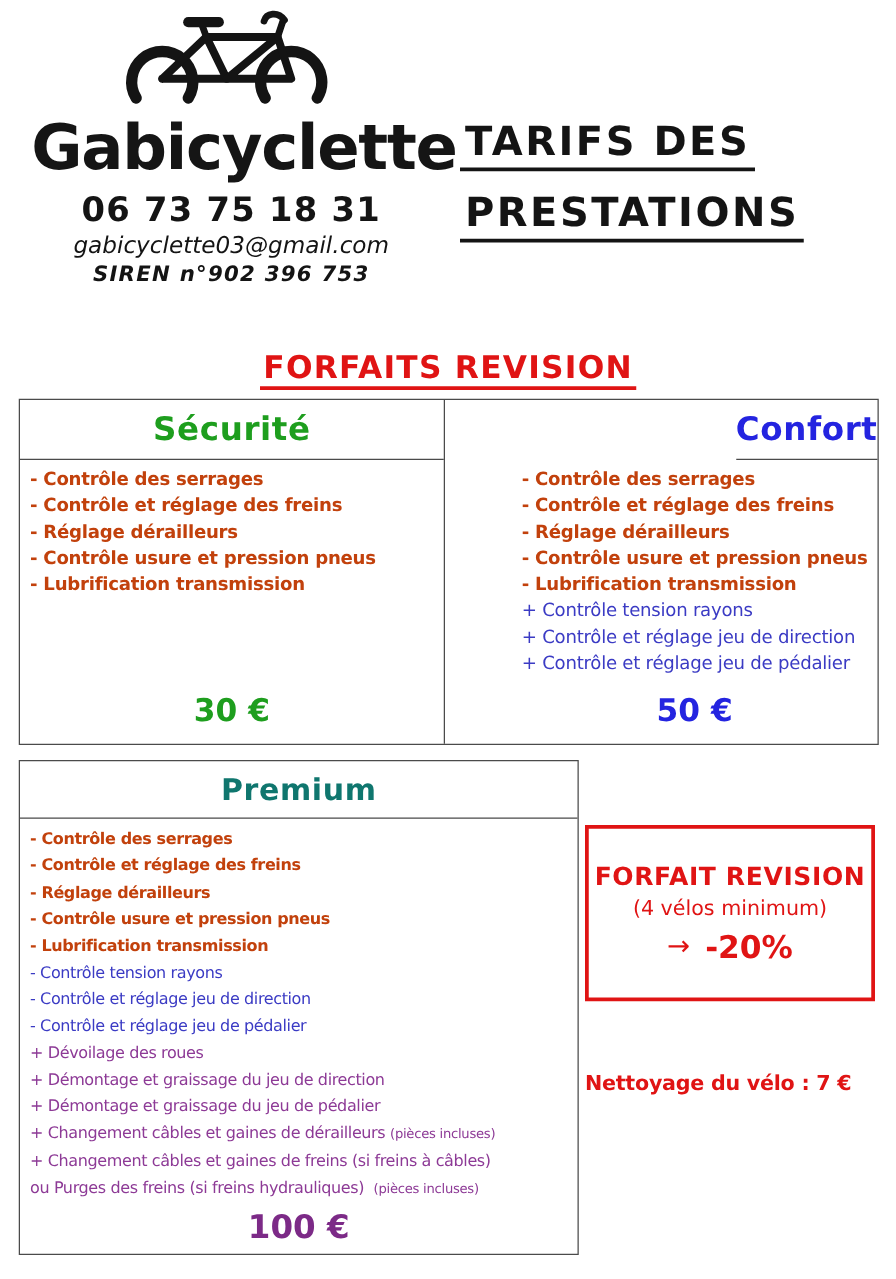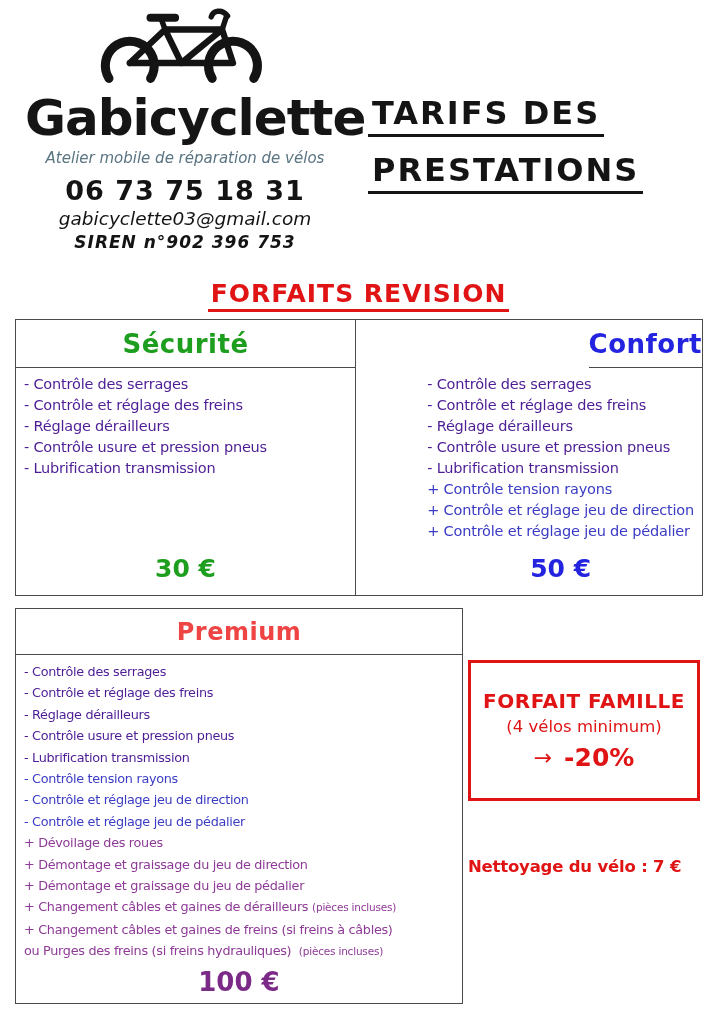--- a/index.html
+++ b/index.html
@@ -37,26 +37,26 @@
     border:1px solid #4a4a4a;box-sizing:border-box;display:grid;grid-template-columns:339px 1fr;}
   .premium-table{position:absolute;left:15px;top:608px;width:448px;height:396px;
     border:1px solid #4a4a4a;box-sizing:border-box;display:flex;}
   .pkg-col{display:flex;flex-direction:column;box-sizing:border-box;min-width:0;flex:1;}
   .pkg-col + .pkg-col{border-left:1px solid #4a4a4a;align-items:flex-end;}
   .pkg-header{flex:0 0 47px;border-bottom:1px solid #4a4a4a;display:flex;align-items:center;justify-content:center;
     font-size:26px;font-weight:bold;letter-spacing:0.5px;}
   .premium-table .pkg-header{flex-basis:45px;font-size:24px;}
   .hdr-green{color:#1e9e1e;}
   .hdr-blue{color:#2424e0;}
-  .hdr-purple{color:#ef4444;}
+  .hdr-purple{color:#0f766e;}
   .pkg-body{flex:1;display:flex;flex-direction:column;padding:6px 8px 0 8px;min-height:0;}
   .pkg-items{list-style:none;margin:0;padding:0;flex:1;}
   .pkg-item{font-size:14.5px;line-height:21px;white-space:nowrap;letter-spacing:-0.2px;}
   .premium-table .pkg-item{font-size:12.8px;line-height:21.4px;letter-spacing:-0.3px;}
-  .pkg-item[data-color="green"]{color:#4c1d95;}
+  .pkg-item[data-color="green"]{color:#c2410c;font-weight:bold;}
   .pkg-item[data-color="blue"]{color:#3b3bc4;}
   .pkg-item[data-color="purple"]{color:#8d3a96;}
   .item-note{font-size:10.5px;letter-spacing:-0.2px;}
   .pkg-price{text-align:center;font-size:25px;font-weight:bold;margin:4px 0 12px 0;}
   .premium-table .pkg-price{font-size:26px;margin-bottom:10px;}
   .price-green{color:#1e9e1e;}
   .price-blue{color:#2424e0;}
   .price-purple{color:#7c2a87;}
 
   
@@ -80,21 +80,20 @@
     <path d="M 26 80 A 27 27 0 1 1 72 80" stroke-width="10"></path>
     <path d="M 140 80 A 27 27 0 1 1 186 80" stroke-width="10"></path>
     <path d="M 49 63 L 106 63 L 88 26 L 49 63" stroke-width="7"></path>
     <path d="M 88 26 L 151 26 L 163 63 L 106 63 L 151 26" stroke-width="7"></path>
     <path d="M 88 26 L 84 15" stroke-width="6"></path>
     <path d="M 72 13 L 99 13" stroke-width="9"></path>
     <path d="M 151 26 L 156 11" stroke-width="6"></path>
     <path d="M 157 11 C 151 3 141 5 139 12" stroke-width="6"></path>
   </svg>
   <div class="brand-name">Gabicyclette</div>
-  <div class="brand-tagline">Atelier mobile de réparation de vélos</div>
   <div class="brand-phone">06 73 75 18 31</div>
   <div class="brand-email">gabicyclette03@gmail.com</div>
   <div class="brand-siren">SIREN n°902 396 753</div>
 </header>
 
 <div class="doc-title">
   <span class="line"><span class="u">TARIFS DES</span></span>
   <span class="line"><span class="u">PRESTATIONS</span></span>
 </div>
 
@@ -156,21 +155,21 @@
         <li class="pkg-item" data-color="purple"><span>+ Changement câbles et gaines de dérailleurs</span> <span class="item-note">(pièces incluses)</span></li>
         <li class="pkg-item" data-color="purple"><span>+ Changement câbles et gaines de freins (si freins à câbles)</span></li>
         <li class="pkg-item" data-color="purple"><span>ou Purges des freins (si freins hydrauliques)</span>&nbsp; <span class="item-note">(pièces incluses)</span></li>
       </ul>
       <div class="pkg-price price-purple">100 €</div>
     </div>
   </div>
 </section>
 
 <aside class="famille-box">
-  <div class="famille-title">FORFAIT FAMILLE</div>
+  <div class="famille-title">FORFAIT REVISION</div>
   <div class="famille-sub">(4 vélos minimum)</div>
   <div class="famille-discount">
     <span class="famille-arrow">→</span>
     <span>-20%</span>
   </div>
 </aside>
 
 <div class="cleaning-note">Nettoyage du vélo : 7 €</div>
 
 </body></html>

